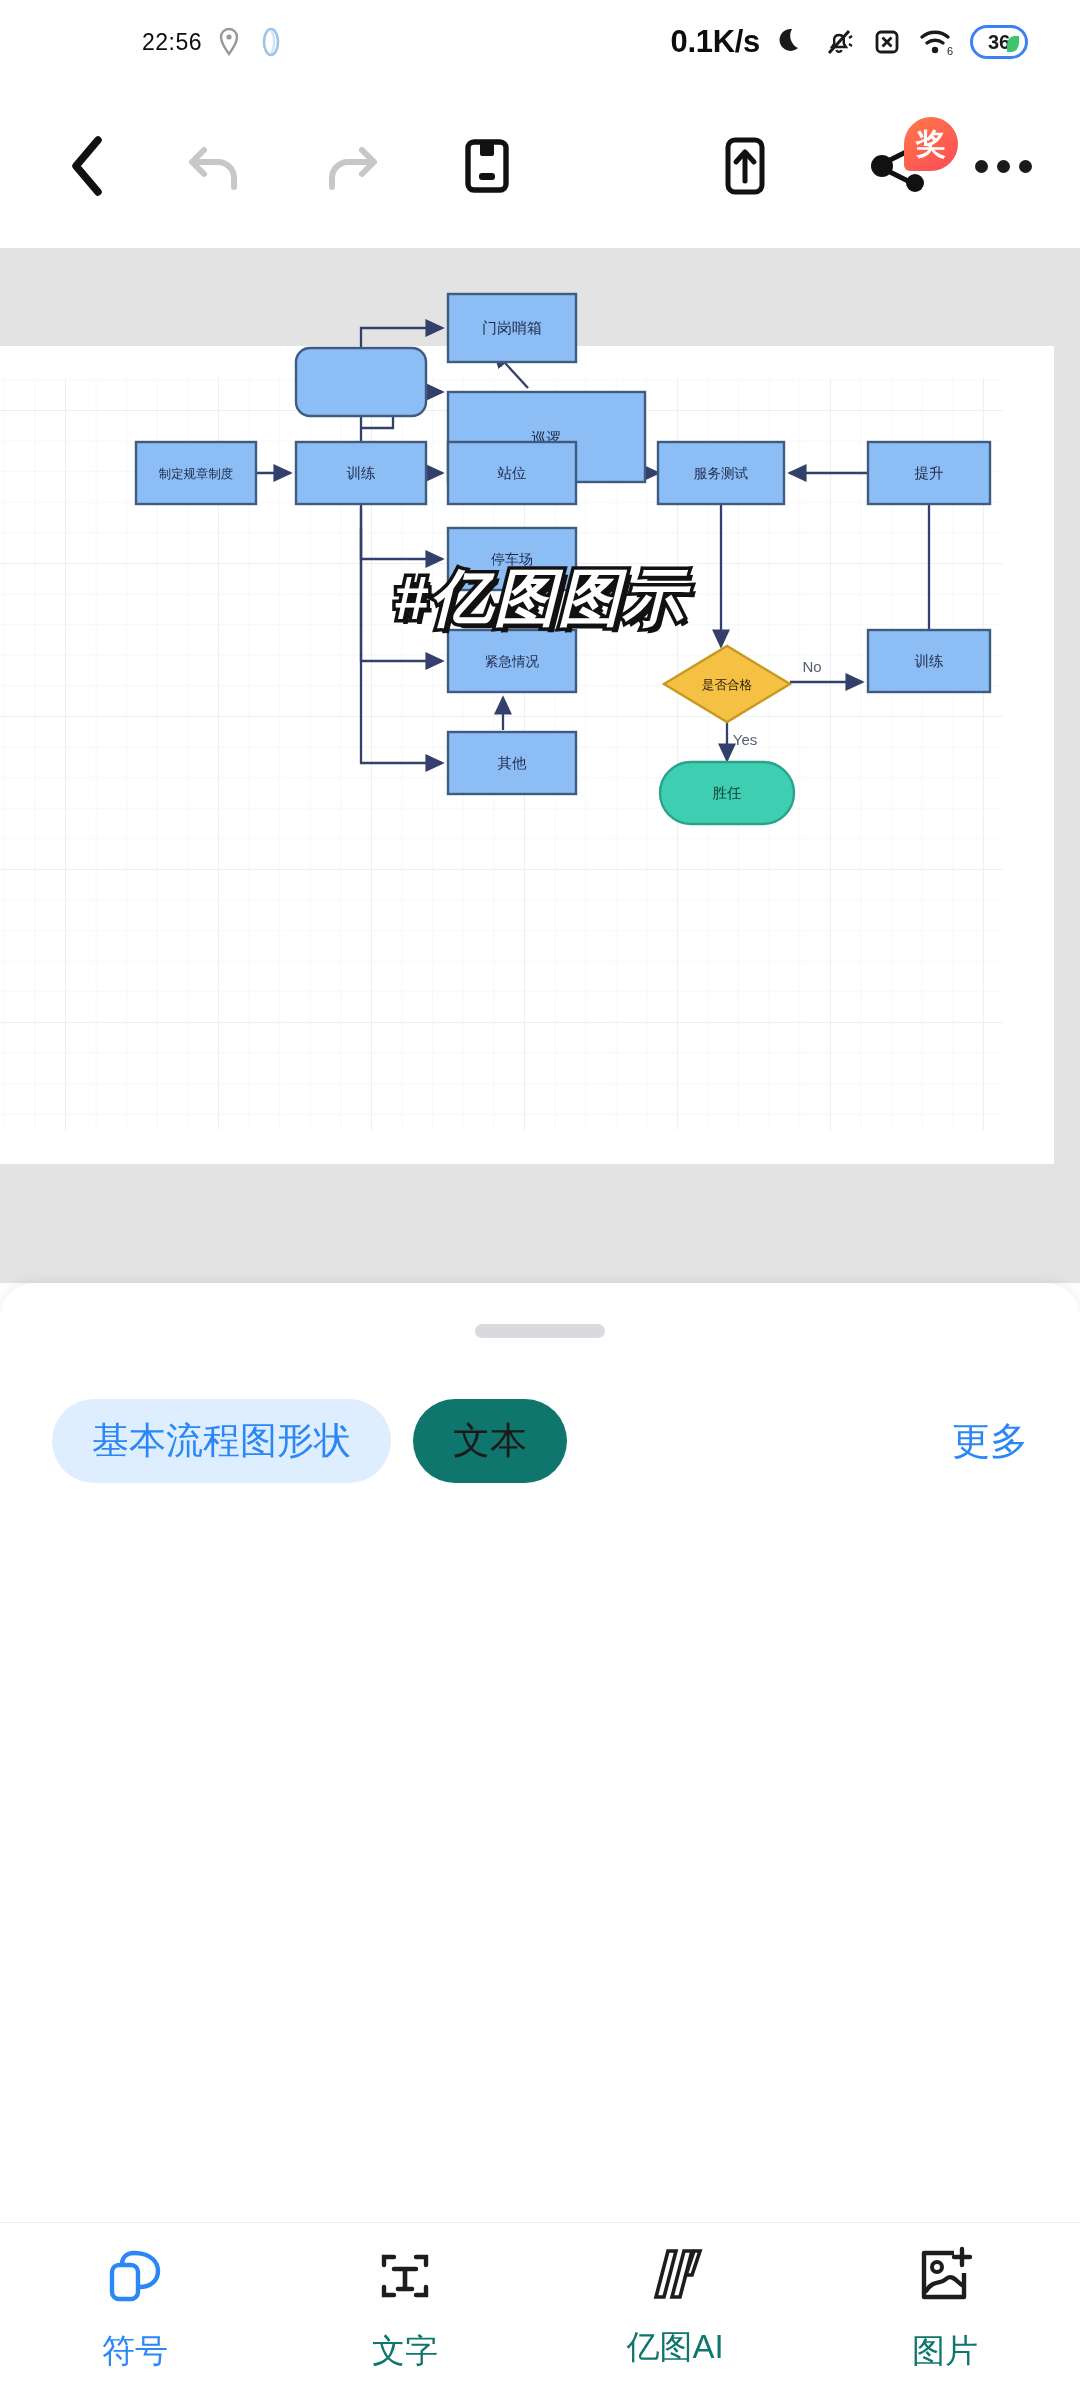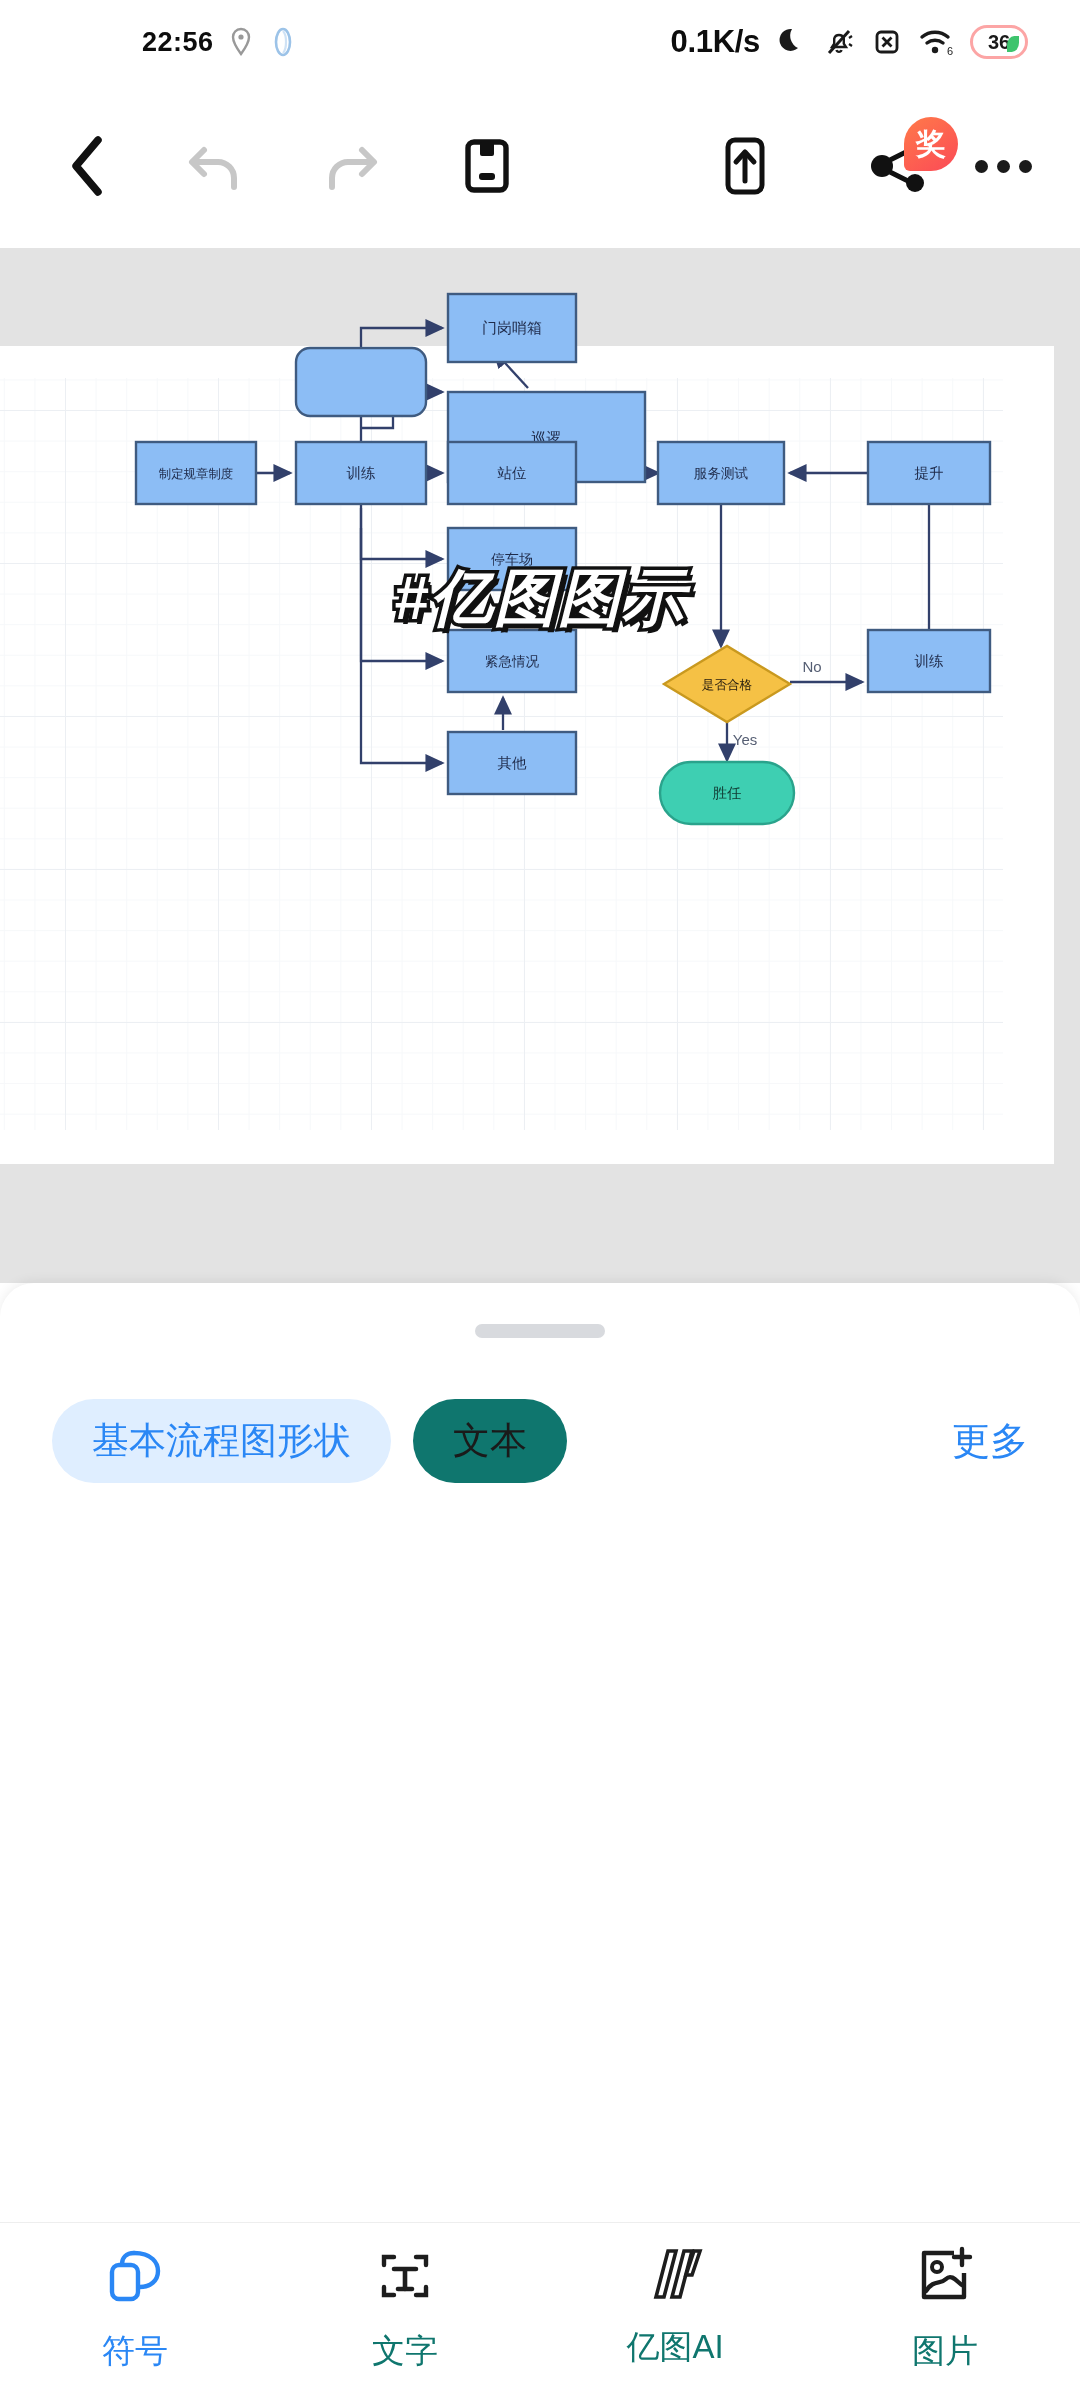--- a/index.html
+++ b/index.html
@@ -10,26 +10,26 @@
     overflow: hidden;
   }
   #app { position: relative; width: 1080px; height: 2400px; background:#ffffff; }
 
   
   .statusbar {
     position: absolute; top: 0; left: 0; width: 1080px; height: 84px;
     display: flex; align-items: center; background: #ffffff;
   }
   .sb-left { display: flex; align-items: center; margin-left: 142px; gap: 14px; }
-  .sb-time { font-size: 27px; font-weight: 700; color: #0d0d0d; letter-spacing: 0.5px; }
+  .sb-time { font-size: 23px; font-weight: 400; color: #0d0d0d; letter-spacing: 0.5px; }
   .sb-right { margin-left: auto; margin-right: 52px; display: flex; align-items: center; gap: 14px; }
   .sb-speed { font-size: 31px; font-weight: 700; color: #0d0d0d; letter-spacing: -0.3px; }
   .sb-ico { display:flex; align-items:center; justify-content:center; }
   .batt {
-    width: 58px; height: 34px; border: 3px solid #fca5a5; border-radius: 17px;
+    width: 58px; height: 34px; border: 3px solid #3b82f6; border-radius: 17px;
     display: flex; align-items: center; justify-content: center;
     font-size: 20px; font-weight: 700; color: #1a1a1a; position: relative;
   }
   .batt .leaf {
     position:absolute; right:6px; top:8px; width:12px; height:16px;
     background:#3ec46d; border-radius: 60% 0 60% 0;
   }
 
   
   .toolbar {

